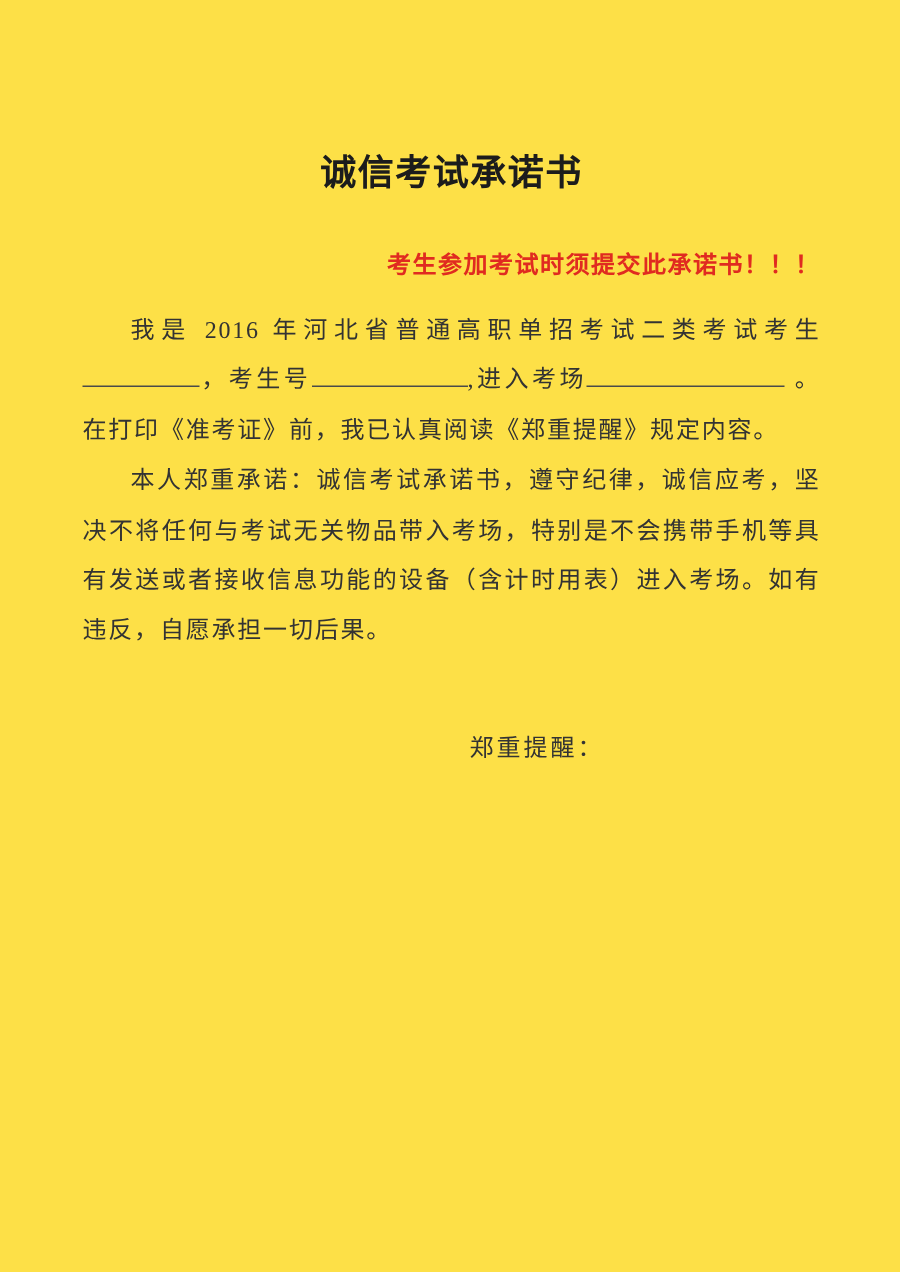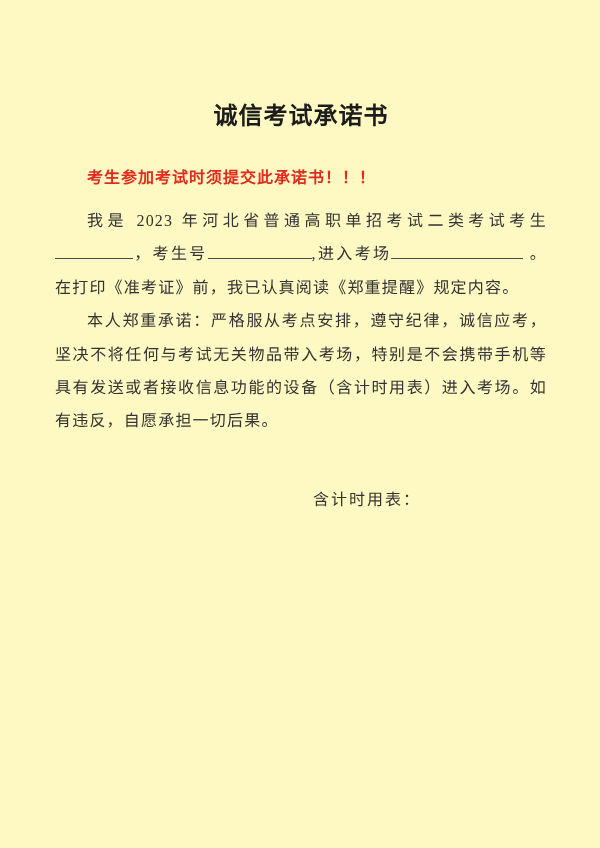--- a/index.html
+++ b/index.html
@@ -5,21 +5,21 @@
   html, body {
     margin: 0;
     padding: 0;
     background: #ffffff;
   }
   .page {
     position: relative;
     width: 600px;
     height: 848px;
     margin: 0 auto;
-    background: #fef9c3;
+    background: #fde047;
     box-sizing: border-box;
     padding: 0 53px 0 55px;
     overflow: hidden;
     font-family: "Liberation Serif", "DejaVu Serif", serif;
     color: #333333;
   }
   .doc-title {
     margin: 98px 0 0 0;
     text-align: center;
     font-family: "Liberation Sans", "DejaVu Sans", sans-serif;
@@ -31,20 +31,21 @@
   }
   .notice {
     margin: 32px 0 0 0;
     font-family: "Liberation Sans", "DejaVu Sans", sans-serif;
     font-weight: bold;
     font-size: 16px;
     line-height: 24px;
     color: #e02b20;
     text-indent: 2em;
     letter-spacing: 1px;
+    text-align: right;
   }
   .para {
     margin: 0;
     font-size: 16px;
     line-height: 33.4px;
     letter-spacing: 1.2px;
     text-align: justify;
     text-justify: inter-character;
     text-indent: 2em;
     color: #333333;
@@ -79,21 +80,21 @@
 </head>
 <body>
 
 <div class="page">
 
   <h1 class="doc-title">诚信考试承诺书</h1>
 
   <p class="notice">考生参加考试时须提交此承诺书！！！</p>
 
   <p class="para para-1">
-    <span>我是 2023 年河北省普通高职单招考试二类考试考生</span><span class="blank blank-candidate"></span><span>，考生号</span><span class="blank blank-exam-no"></span><span>,进入考场</span><span class="blank blank-id-no"></span><span> 。在打印《准考证》前，我已认真阅读《郑重提醒》规定内容。</span>
+    <span>我是 2016 年河北省普通高职单招考试二类考试考生</span><span class="blank blank-candidate"></span><span>，考生号</span><span class="blank blank-exam-no"></span><span>,进入考场</span><span class="blank blank-id-no"></span><span> 。在打印《准考证》前，我已认真阅读《郑重提醒》规定内容。</span>
   </p>
 
-  <p class="para para-2">本人郑重承诺：严格服从考点安排，遵守纪律，诚信应考，坚决不将任何与考试无关物品带入考场，特别是不会携带手机等具有发送或者接收信息功能的设备（含计时用表）进入考场。如有违反，自愿承担一切后果。</p>
+  <p class="para para-2">本人郑重承诺：诚信考试承诺书，遵守纪律，诚信应考，坚决不将任何与考试无关物品带入考场，特别是不会携带手机等具有发送或者接收信息功能的设备（含计时用表）进入考场。如有违反，自愿承担一切后果。</p>
 
-  <div class="sign-line">含计时用表：</div>
+  <div class="sign-line">郑重提醒：</div>
 
 
 </div>
 
 </body></html>

